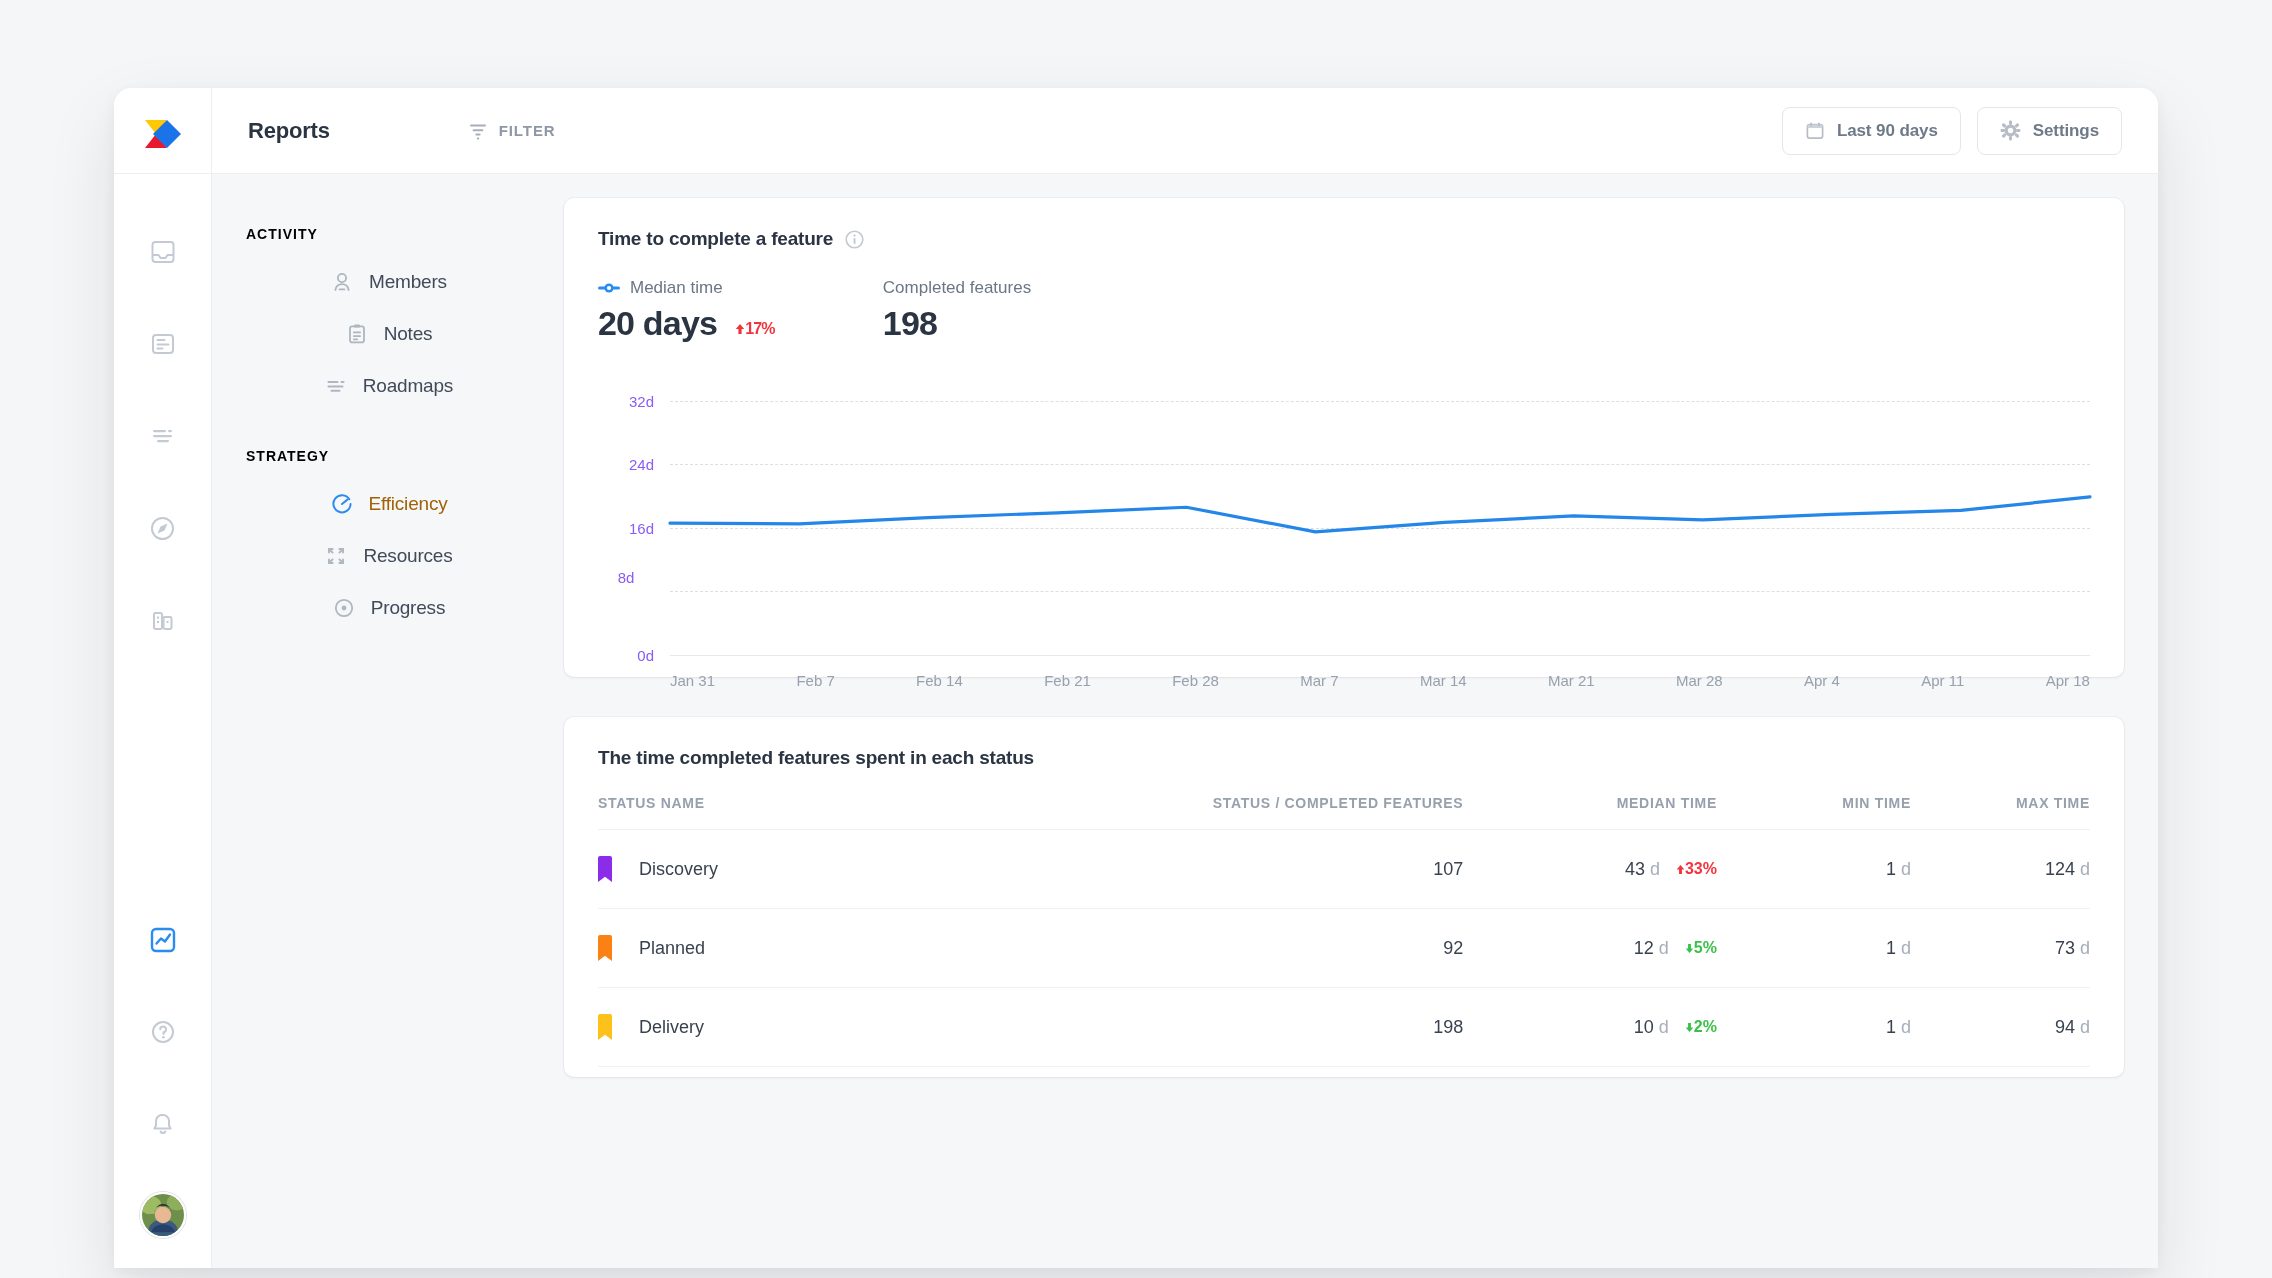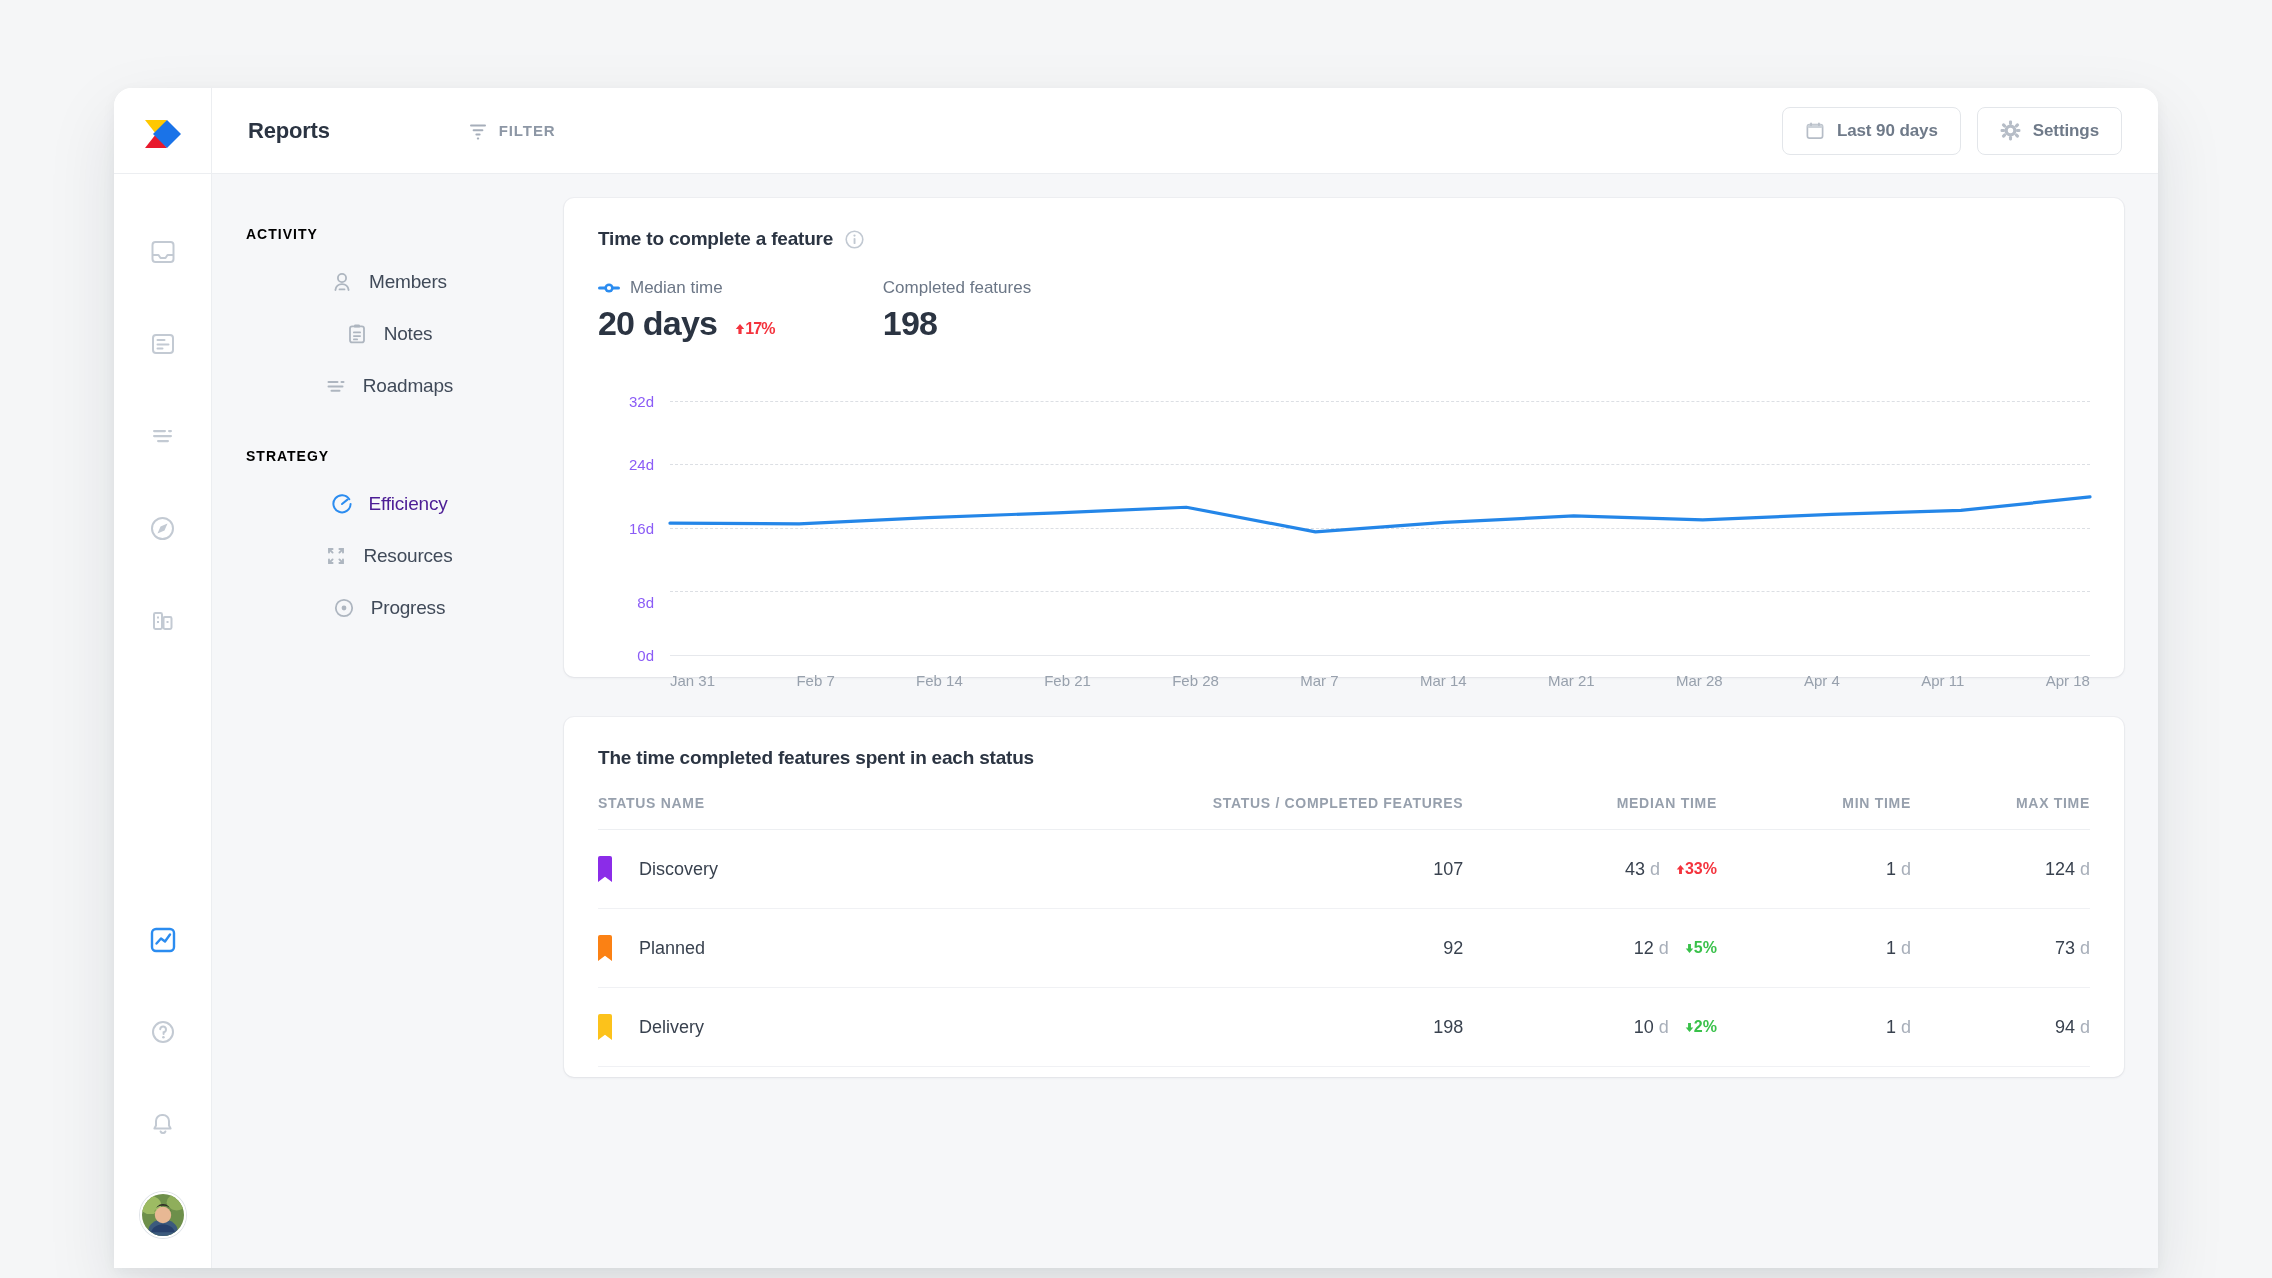--- a/index.html
+++ b/index.html
@@ -142,21 +142,21 @@
   .nav-item {
     display: flex;
     align-items: center;
     gap: 16px;
     height: 36px;
     margin-bottom: 16px;
     cursor: pointer;
     justify-content: center;
   }
   .nav-item .lbl { font-size: 19px; color: #404a59; letter-spacing: -.2px; }
-  .nav-item.active .lbl { color: #4c1d95; font-weight: normal; }
+  .nav-item.active .lbl { color: #a16207; font-weight: normal; }
   .nav-gap { height: 28px; }
 
   
   #main {
     flex: 1;
     background: #f6f7f9;
     padding: 24px 34px 0 32px;
     overflow: hidden;
     min-width: 0;
   }
@@ -484,21 +484,21 @@
               <span>198</span>
             </div>
           </div>
         </div>
 
         <div id="chart-area">
           <div id="grid-and-ticks">
               <div class="gridline base" style="top: 286px; left: 72px;"></div>
               <div class="ytick" style="top: 286px;">0d</div>
               <div class="gridline" style="top: 222.444px; left: 72px;"></div>
-              <div class="ytick" style="top: 233px;">8d</div>
+              <div class="ytick" style="top: 208px; text-align: center;">8d</div>
               <div class="gridline" style="top: 158.889px; left: 72px;"></div>
               <div class="ytick" style="top: 158.889px;">16d</div>
               <div class="gridline" style="top: 95.3333px; left: 72px;"></div>
               <div class="ytick" style="top: 95.3333px;">24d</div>
               <div class="gridline" style="top: 31.7778px; left: 72px;"></div>
               <div class="ytick" style="top: 31.7778px;">32d</div>
             </div>
           <div id="plot">
             <svg id="line-svg" preserveAspectRatio="none" viewBox="0 0 1420 286">
                 <polyline points="0.00,154.12 129.09,154.92 258.18,148.56 387.27,143.79 516.36,138.23 645.45,162.86 774.55,153.33 903.64,146.97 1032.73,150.94 1161.82,145.38 1290.91,141.41 1420.00,127.91" fill="none" stroke="#2486e8" stroke-width="3.2" stroke-linejoin="round" stroke-linecap="round"></polyline>

